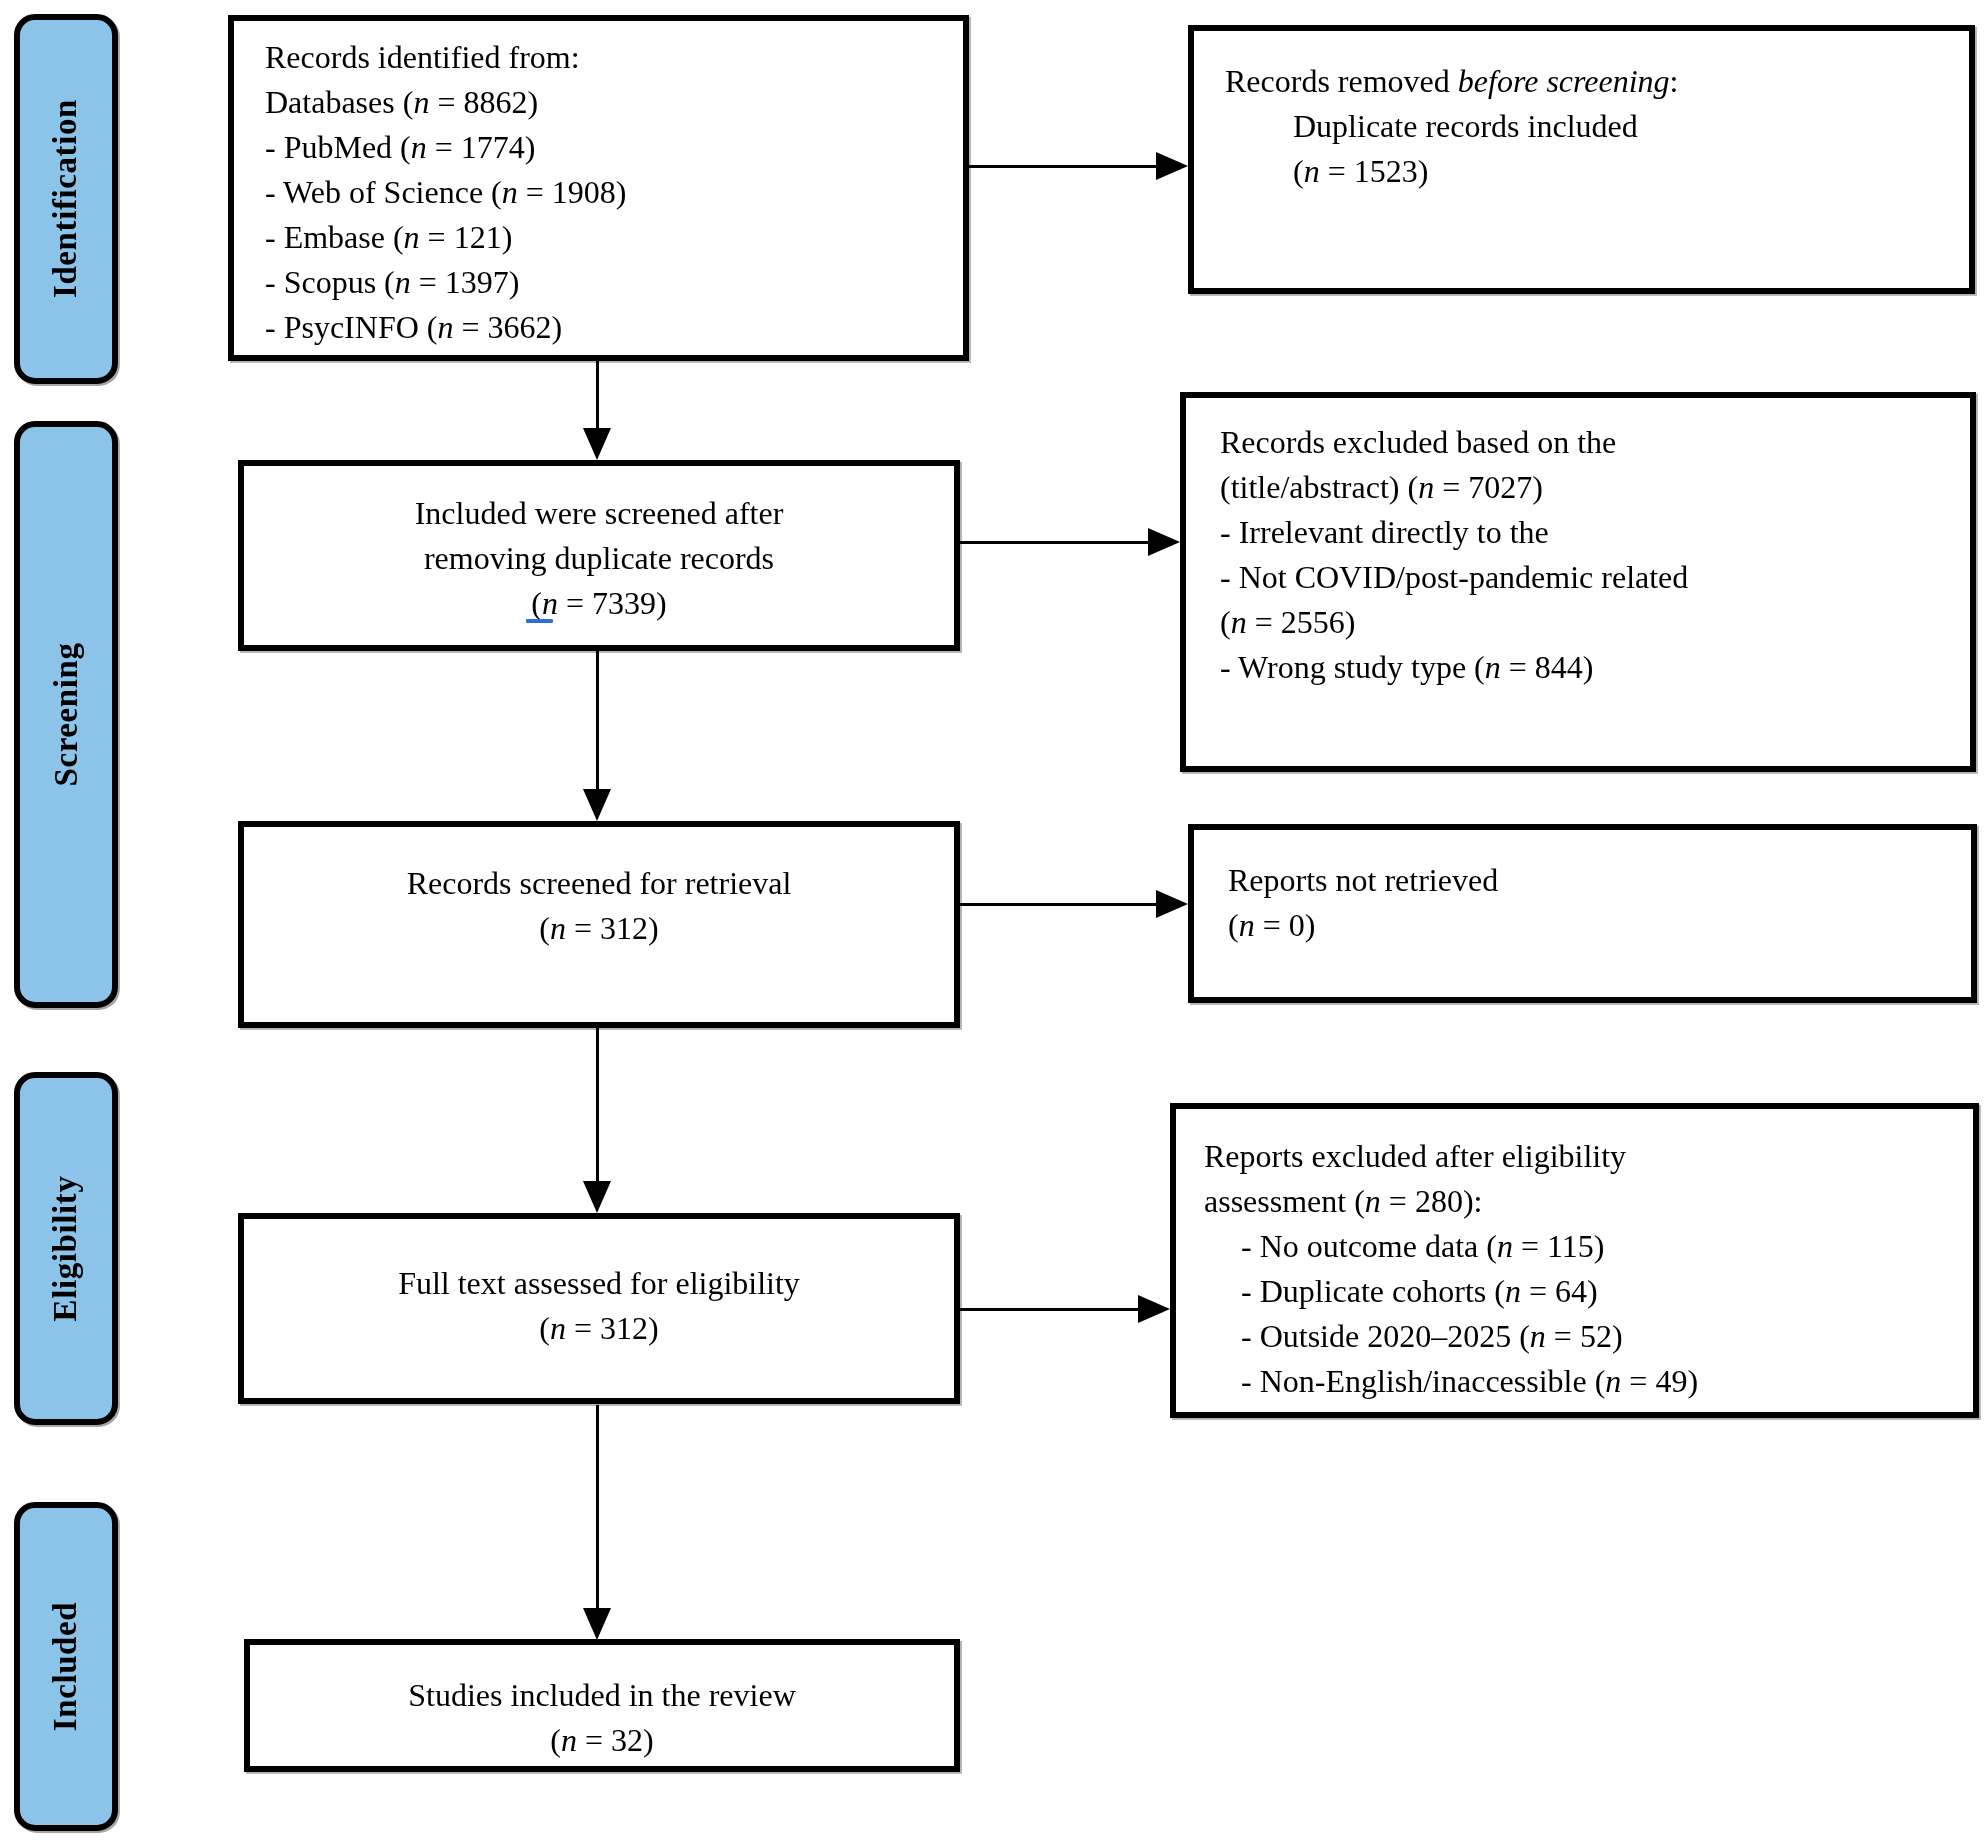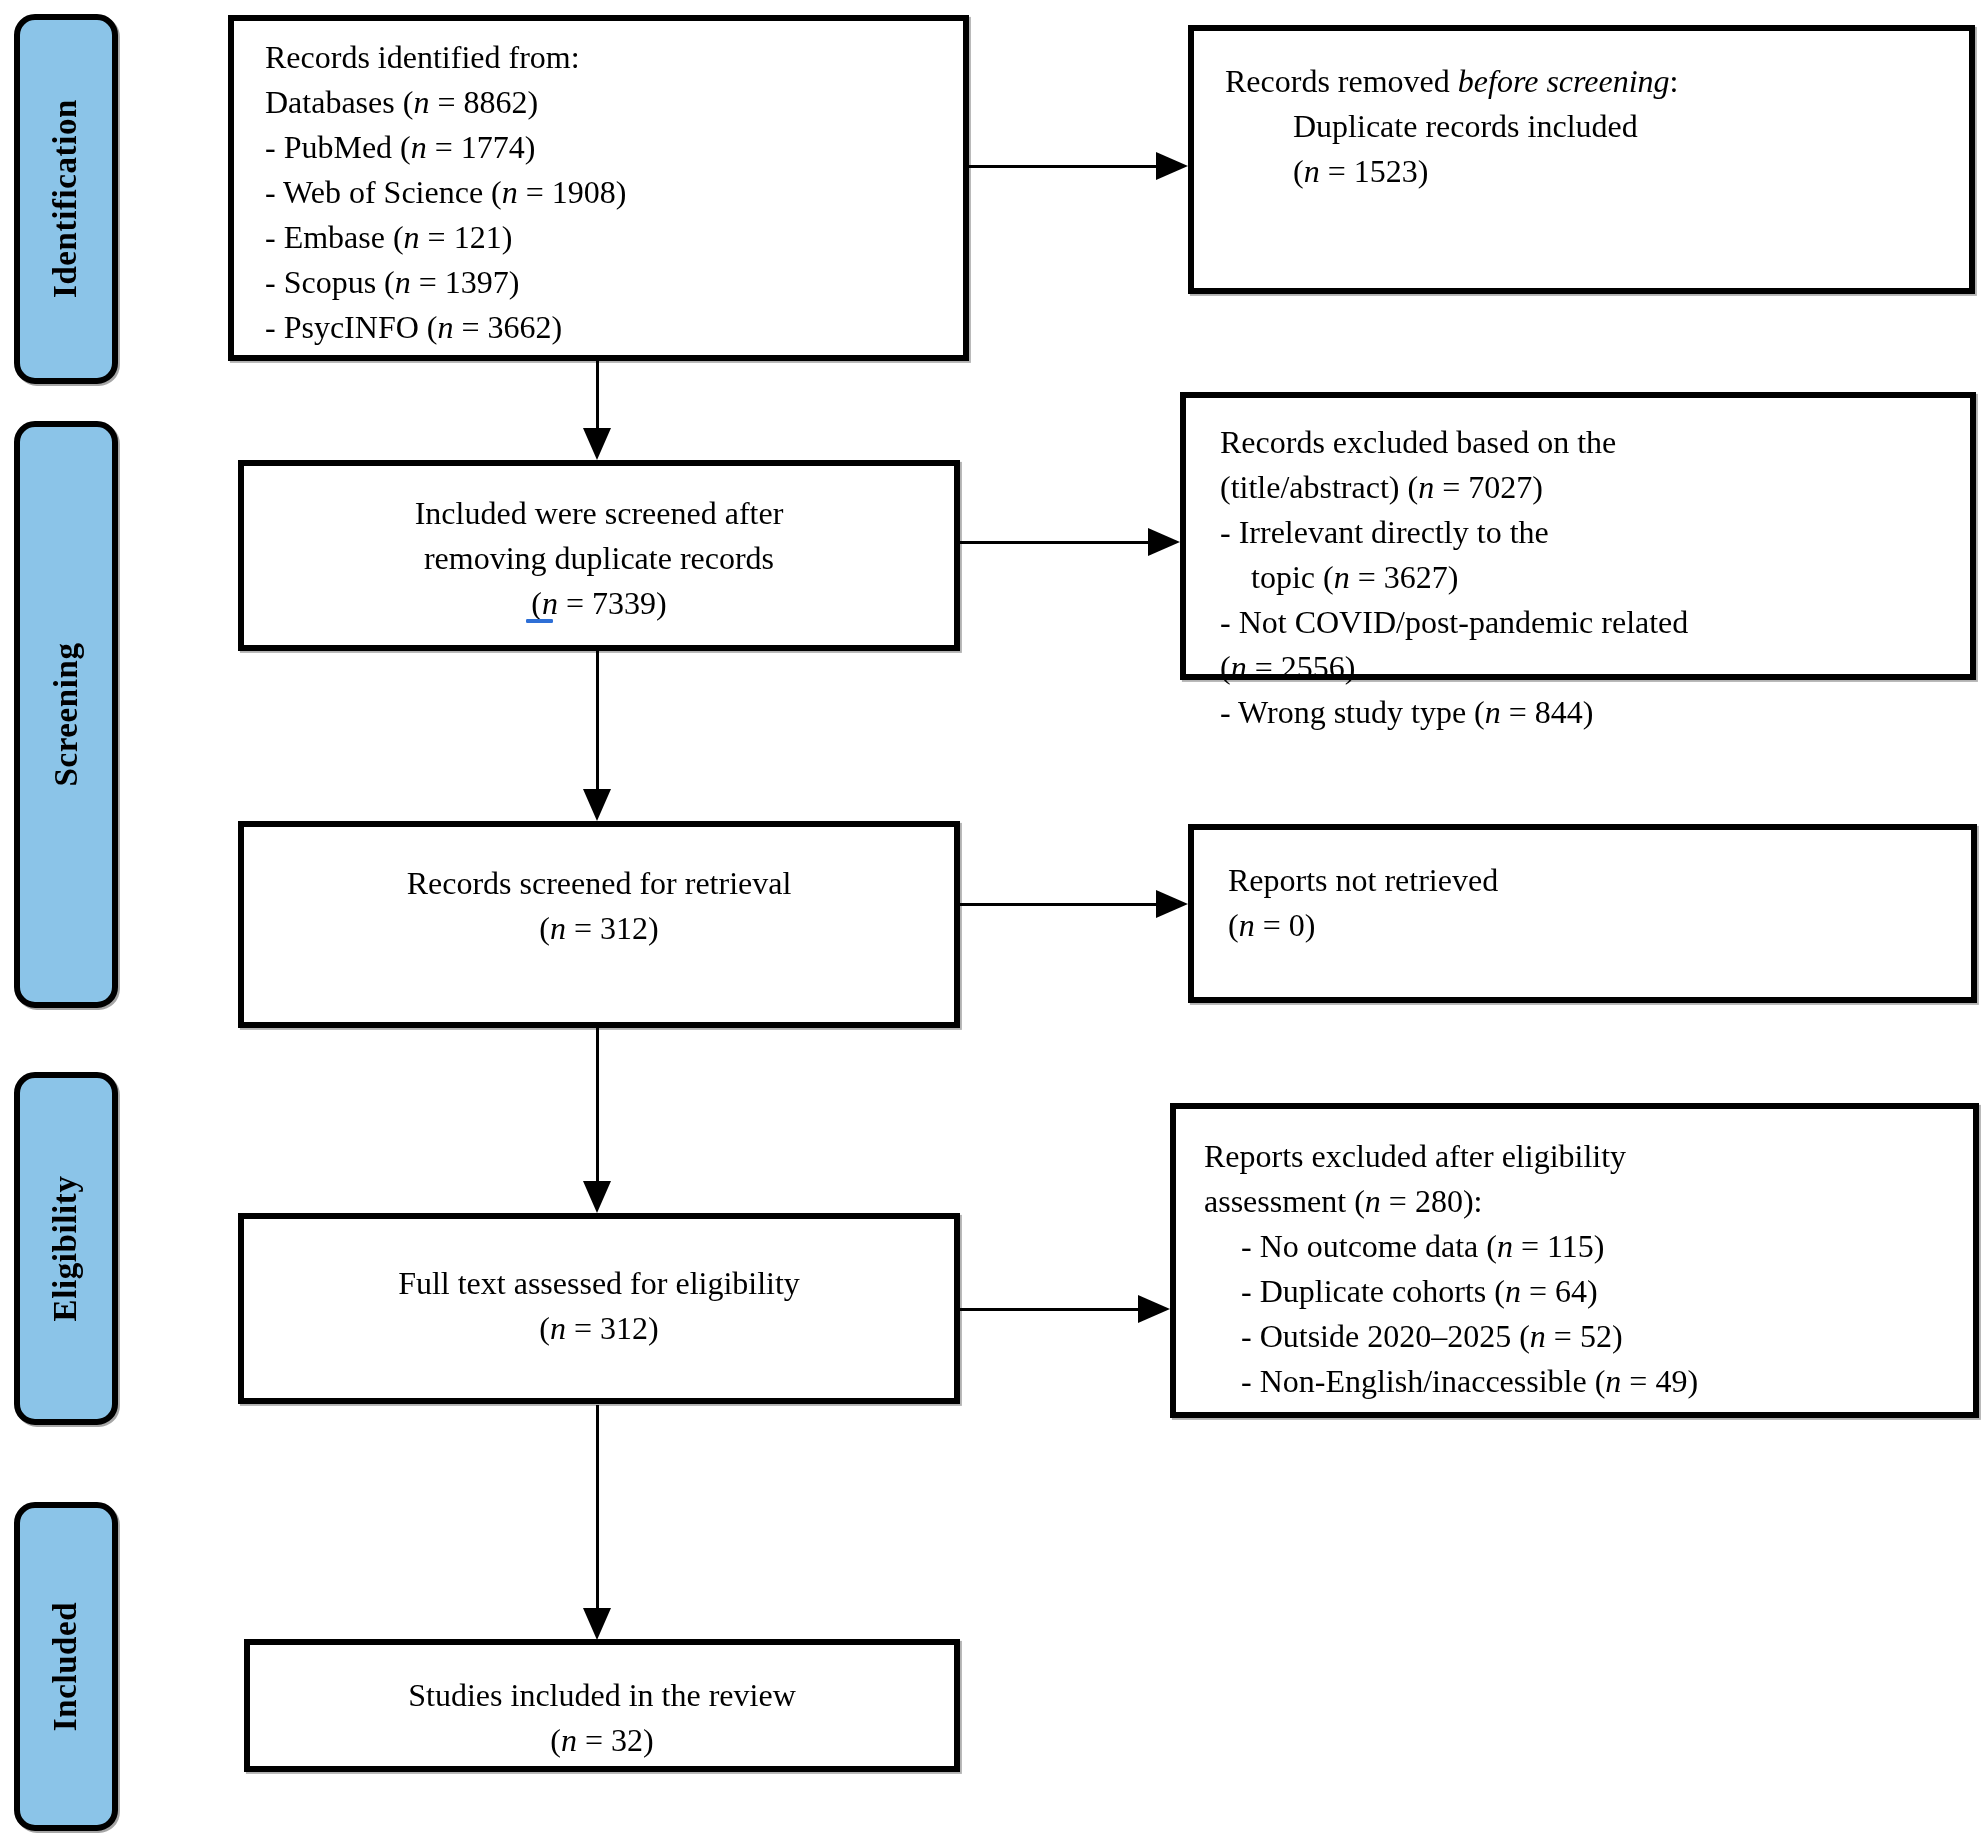--- a/index.html
+++ b/index.html
@@ -44,21 +44,21 @@
   .center .ln{white-space:normal;}
   
   #m0{left:228px;top:15.4px;width:741px;height:346px;padding:13.6px 18.5px 0 31px;}
   #m1{left:238px;top:460px;width:722px;height:191px;padding-top:25px;text-align:center;}
   #m2{left:238px;top:821px;width:722px;height:207px;padding-top:34px;text-align:center;}
   #m3{left:238px;top:1213px;width:722px;height:191px;padding-top:42px;text-align:center;}
   #m4{left:244px;top:1639px;width:716px;height:133px;padding-top:28px;text-align:center;}
   
   #r0{left:1188px;top:25px;width:787px;height:269px;padding:28px 12.3px 0 31px;}
   #r0 .indent{margin-left:68px;}
-  #r1{left:1180px;top:392px;width:796px;height:288px;padding:21.6px 9.3px 0 34px;}
+  #r1{left:1180px;top:392px;width:796px;height:380px;padding:21.6px 9.3px 0 34px;}
   #r1 .indent-sm{margin-left:31px;}
   #r1 .indent-sm2{}
   #r2{left:1188px;top:824px;width:789px;height:179px;padding:28px 9.3px 0 34px;}
   #r3{left:1170px;top:1103px;width:809px;height:315px;padding:25px 9.3px 0 28px;}
   #r3 .indent{margin-left:37px;}
   
   .varrow{position:absolute;width:28px;}
   .varrow .shaft{position:absolute;left:13px;top:0;bottom:30px;width:3.1px;background:var(--arrow,#000);}
   .varrow .head{position:absolute;left:0;bottom:0;width:0;height:0;
     border-left:14px solid transparent;border-right:14px solid transparent;
@@ -135,21 +135,20 @@
   <div class="box" id="r0">
     <div class="ln fmt">Records removed <i>before screening</i>:</div>
     <div class="ln fmt indent">Duplicate records included</div>
     <div class="ln fmt indent">(<i>n</i> = 1523)</div>
   </div>
 
   <div class="box" id="r1">
     <div class="ln fmt">Records excluded based on the</div>
     <div class="ln fmt">(title/abstract) (<i>n</i> = 7027)</div>
     <div class="ln fmt">- Irrelevant directly to the</div>
-    <div class="ln fmt indent-sm">topic (<i>n</i> = 3627)</div>
     <div class="ln fmt">- Not COVID/post-pandemic related</div>
     <div class="ln fmt indent-sm2">(<i>n</i> = 2556)</div>
     <div class="ln fmt">- Wrong study type (<i>n</i> = 844)</div>
   </div>
 
   <div class="box" id="r2">
     <div class="ln fmt">Reports not retrieved</div>
     <div class="ln fmt">(<i>n</i> = 0)</div>
   </div>
 

